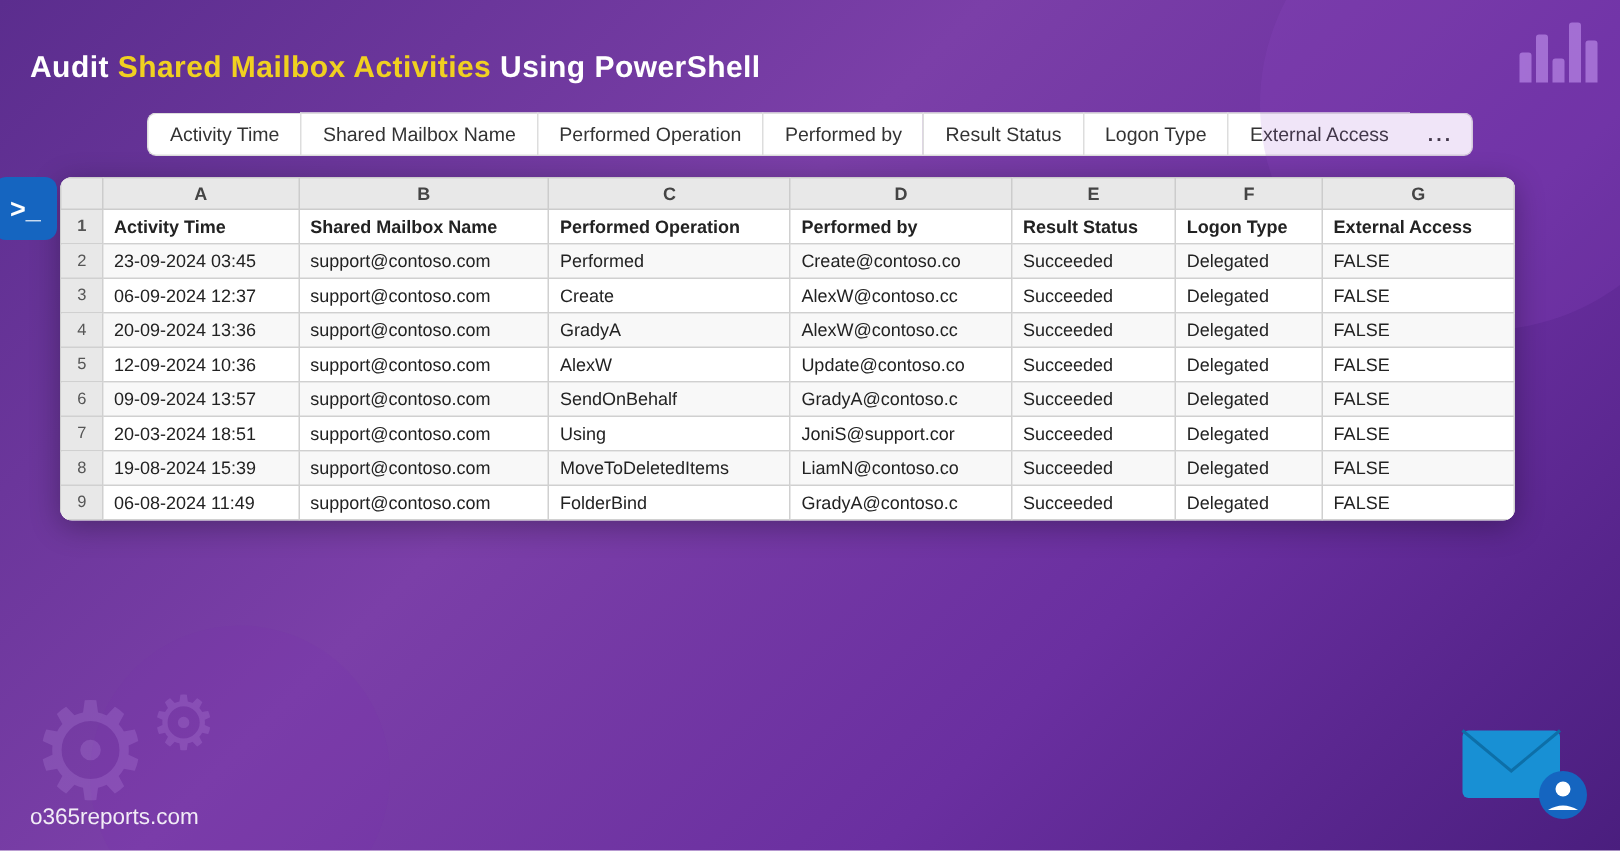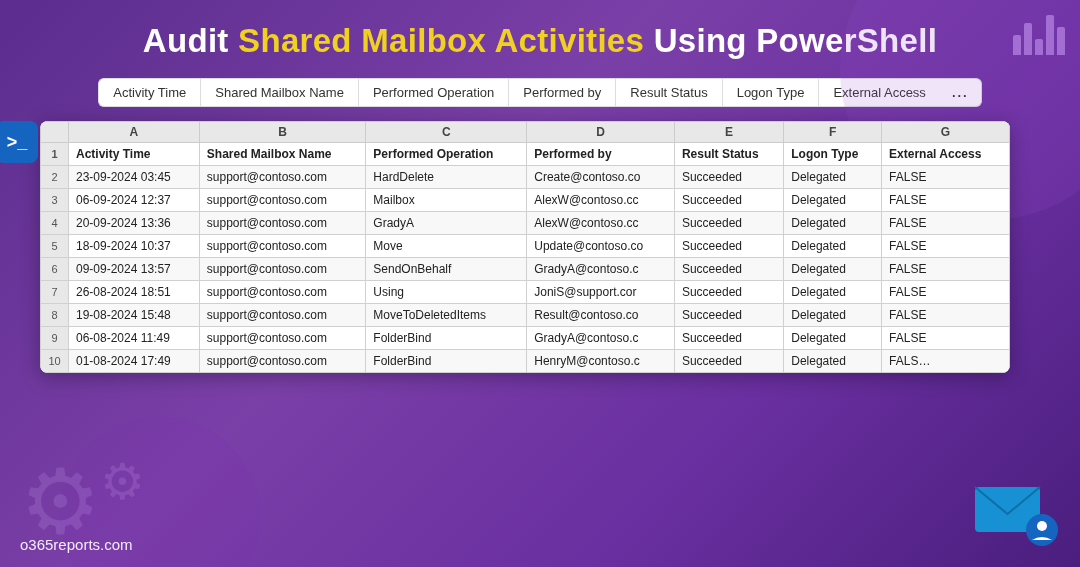--- a/index.html
+++ b/index.html
@@ -76,23 +76,23 @@
       height: 75px;
     }
 
     .envelope-svg {
       width: 90px;
       height: 75px;
     }
 
     
     .title {
-      text-align: center;
-      padding: 22px 20px 18px;
-      font-size: 33px;
+      text-align: left;
+      padding: 34px 20px 18px;
+      font-size: 20px;
       font-weight: 700;
       color: #ffffff;
       letter-spacing: 0.3px;
     }
 
     .title-highlight {
       color: #f0d020;
     }
 
     
@@ -307,105 +307,95 @@
             <td class="header-cell">Performed Operation</td>
             <td class="header-cell">Performed by</td>
             <td class="header-cell">Result Status</td>
             <td class="header-cell">Logon Type</td>
             <td class="header-cell">External Access</td>
           </tr>
           <tr>
             <td class="row-num">2</td>
             <td>23-09-2024 03:45</td>
             <td>support@contoso.com</td>
-            <td>HardDelete</td>
+            <td>Performed</td>
             <td>Create@contoso.co</td>
             <td>Succeeded</td>
             <td>Delegated</td>
             <td>FALSE</td>
           </tr>
           <tr>
             <td class="row-num">3</td>
             <td>06-09-2024 12:37</td>
             <td>support@contoso.com</td>
-            <td>Mailbox</td>
+            <td>Create</td>
             <td>AlexW@contoso.cc</td>
             <td>Succeeded</td>
             <td>Delegated</td>
             <td>FALSE</td>
           </tr>
           <tr>
             <td class="row-num">4</td>
             <td>20-09-2024 13:36</td>
             <td>support@contoso.com</td>
             <td>GradyA</td>
             <td>AlexW@contoso.cc</td>
             <td>Succeeded</td>
             <td>Delegated</td>
             <td>FALSE</td>
           </tr>
           <tr>
             <td class="row-num">5</td>
-            <td>18-09-2024 10:37</td>
-            <td>support@contoso.com</td>
-            <td>Move</td>
+            <td>12-09-2024 10:36</td>
+            <td>support@contoso.com</td>
+            <td>AlexW</td>
             <td>Update@contoso.co</td>
             <td>Succeeded</td>
             <td>Delegated</td>
             <td>FALSE</td>
           </tr>
           <tr>
             <td class="row-num">6</td>
             <td>09-09-2024 13:57</td>
             <td>support@contoso.com</td>
             <td>SendOnBehalf</td>
             <td>GradyA@contoso.c</td>
             <td>Succeeded</td>
             <td>Delegated</td>
             <td>FALSE</td>
           </tr>
           <tr>
             <td class="row-num">7</td>
-            <td>26-08-2024 18:51</td>
+            <td>20-03-2024 18:51</td>
             <td>support@contoso.com</td>
             <td>Using</td>
             <td>JoniS@support.cor</td>
             <td>Succeeded</td>
             <td>Delegated</td>
             <td>FALSE</td>
           </tr>
           <tr>
             <td class="row-num">8</td>
-            <td>19-08-2024 15:48</td>
+            <td>19-08-2024 15:39</td>
             <td>support@contoso.com</td>
             <td>MoveToDeletedItems</td>
-            <td>Result@contoso.co</td>
+            <td>LiamN@contoso.co</td>
             <td>Succeeded</td>
             <td>Delegated</td>
             <td>FALSE</td>
           </tr>
           <tr>
             <td class="row-num">9</td>
             <td>06-08-2024 11:49</td>
             <td>support@contoso.com</td>
             <td>FolderBind</td>
             <td>GradyA@contoso.c</td>
             <td>Succeeded</td>
             <td>Delegated</td>
             <td>FALSE</td>
-          </tr>
-          <tr>
-            <td class="row-num">10</td>
-            <td>01-08-2024 17:49</td>
-            <td>support@contoso.com</td>
-            <td>FolderBind</td>
-            <td>HenryM@contoso.c</td>
-            <td>Succeeded</td>
-            <td>Delegated</td>
-            <td>FALS…</td>
           </tr>
         </tbody>
     </table>
   </div>
 </div>
 
 <div class="envelope-container">
   <svg class="envelope-svg" viewBox="0 0 90 75" xmlns="http://www.w3.org/2000/svg">
 
     <rect x="5" y="15" width="65" height="45" rx="4" fill="#1890d4"></rect>

